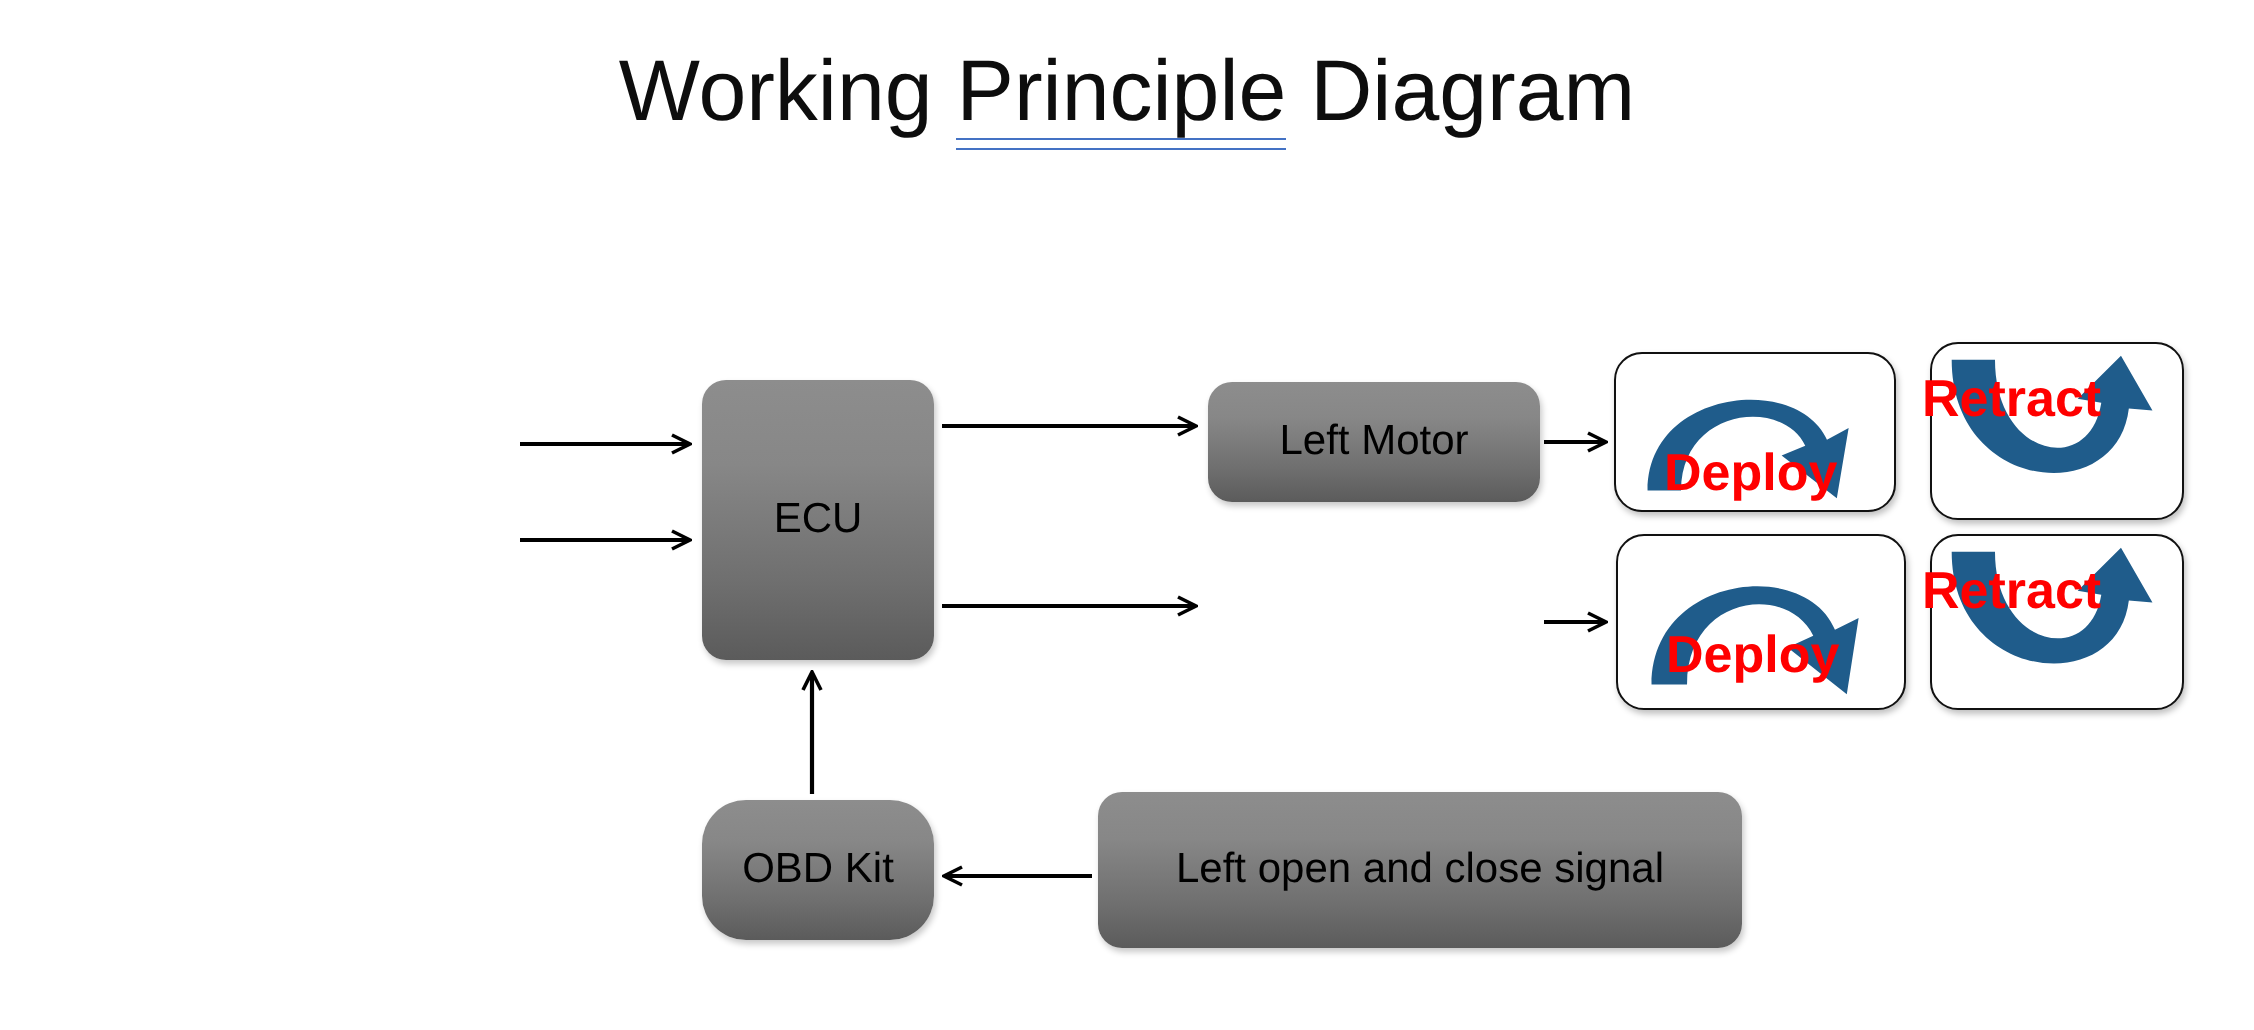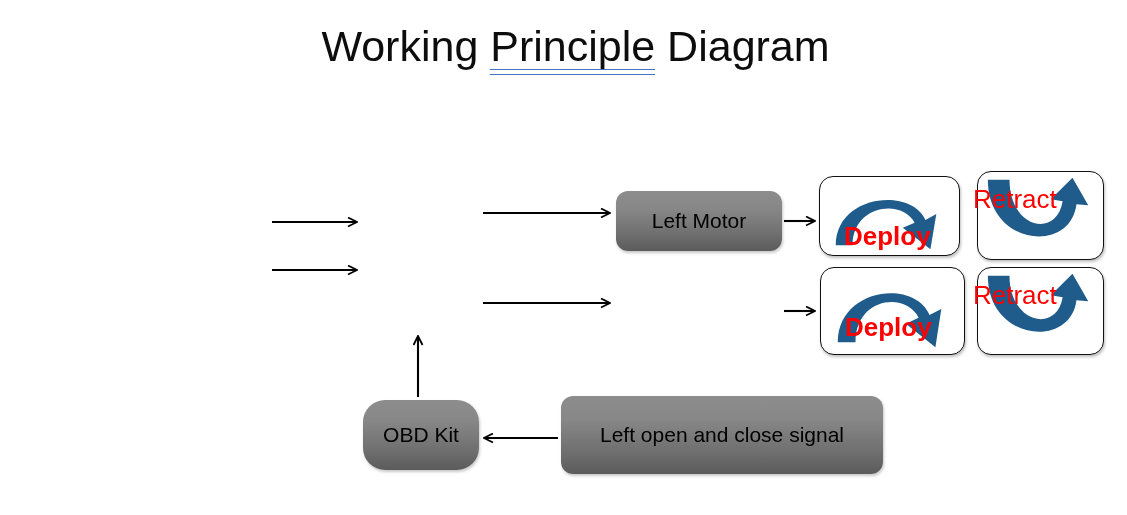--- a/index.html
+++ b/index.html
@@ -14,21 +14,20 @@
     overflow: hidden;
     font-family: "Liberation Sans", sans-serif;
     color: #000000;
   }
 
   #canvas {
     position: absolute;
     left: 0; top: 0;
     width: 994px;
     height: 515px;
-    margin-left: 12px;
   }
 
   
   .title {
     position: absolute;
     left: 0;
     top: 22px;
     width: 1127px;
     text-align: center;
     font-size: 43px;
@@ -92,20 +91,21 @@
     font-family: "Liberation Sans", sans-serif;
   }
   .wlabel.deploy {
     left: 24px;
     top: 44px;
     font-weight: bold;
   }
   .wlabel.retract {
     left: -5px;
     top: 12px;
+    font-weight: bold;
   }
 
   
   #arrows {
     position: absolute;
     left: 0; top: 0;
     width: 1127px;
     height: 515px;
     pointer-events: none;
   }
@@ -113,20 +113,23 @@
 </head>
 <body>
 
 <div id="canvas">
 
   <div class="title">
     <span>Working </span><span class="spellcheck"><span>Principle</span><span class="dbl-underline"></span></span><span> Diagram</span>
   </div>
 
 
+  <div class="gbox" style="left:351px; top:190px; width:116px; height:140px;">
+    <span>ECU</span>
+  </div>
 
   <div class="gbox" style="left:604px; top:191px; width:166px; height:60px;">
     <span>Left Motor</span>
   </div>
 
 
   <div class="gbox" style="left:351px; top:400px; width:116px; height:70px;border-radius:22px;">
     <span>OBD Kit</span>
   </div>
 

